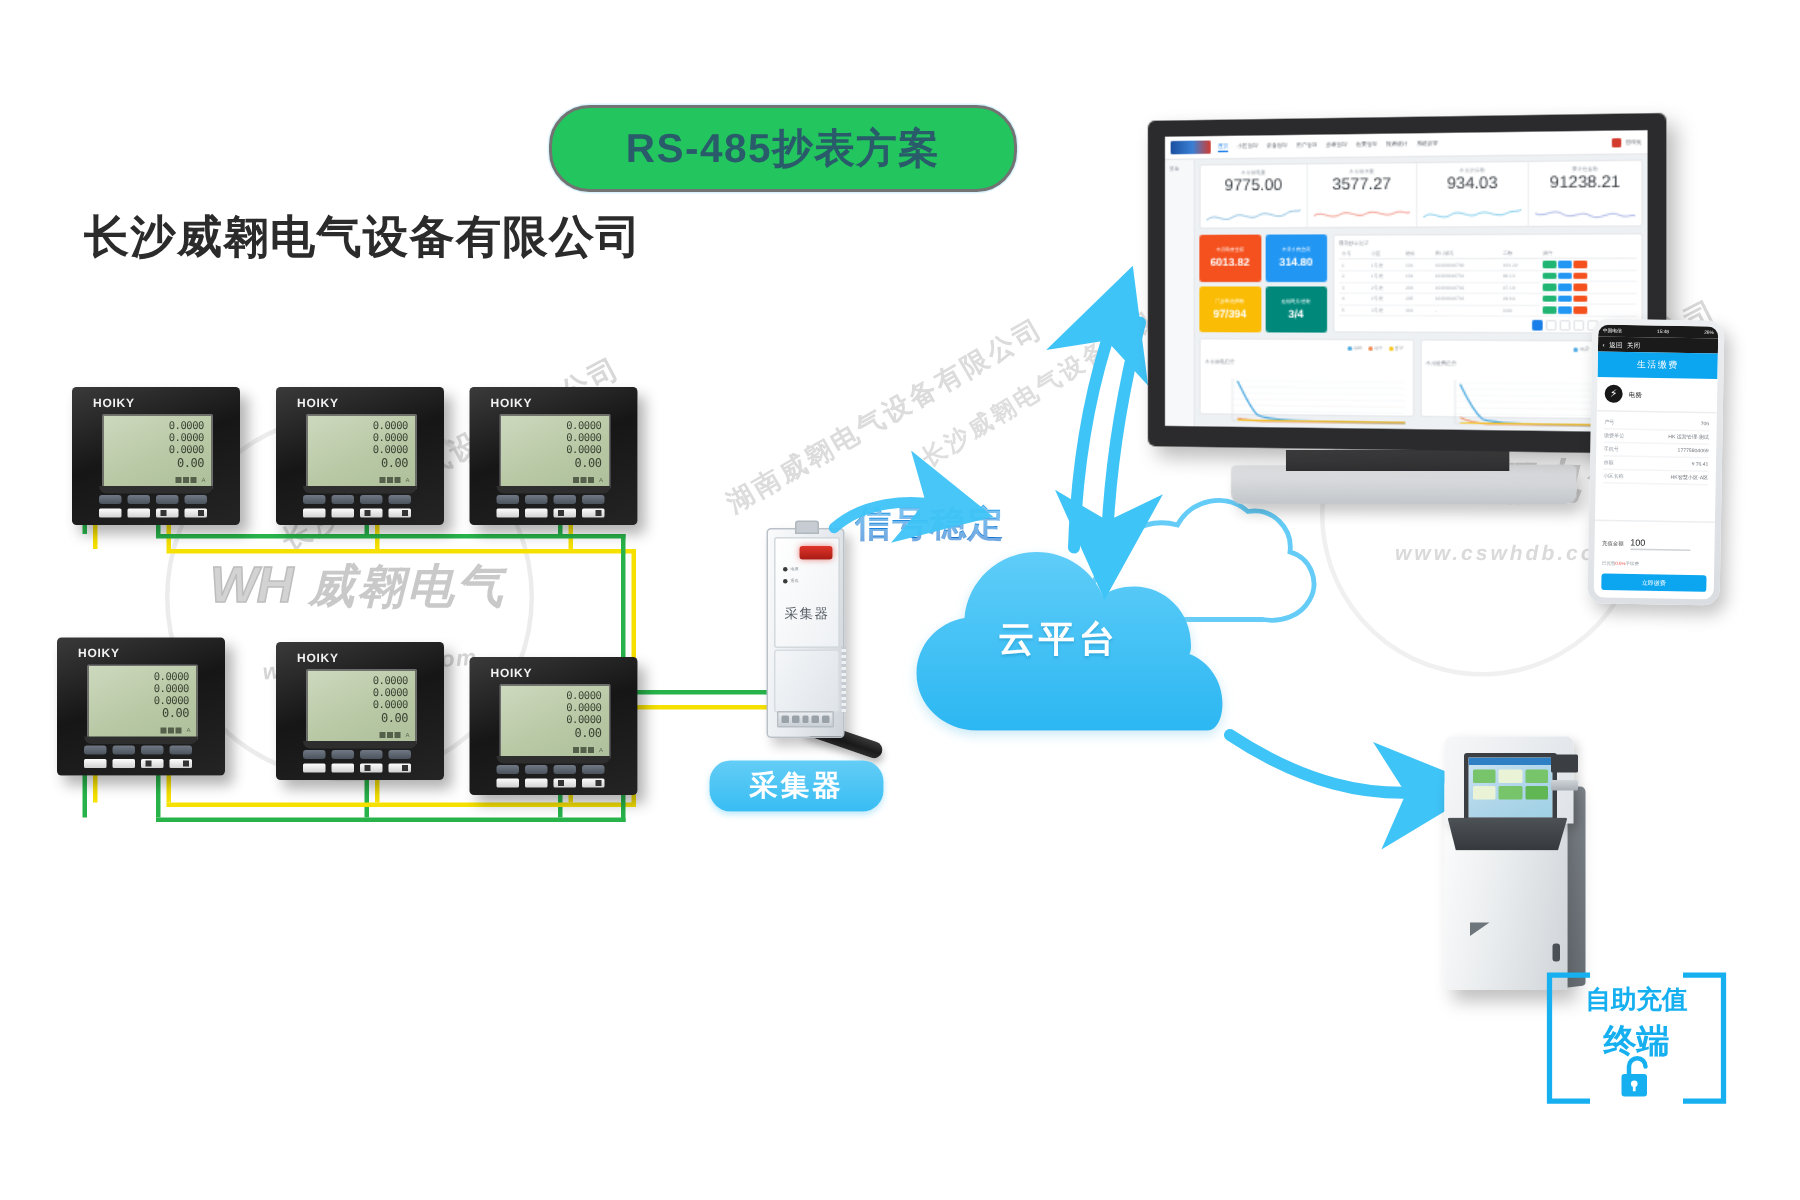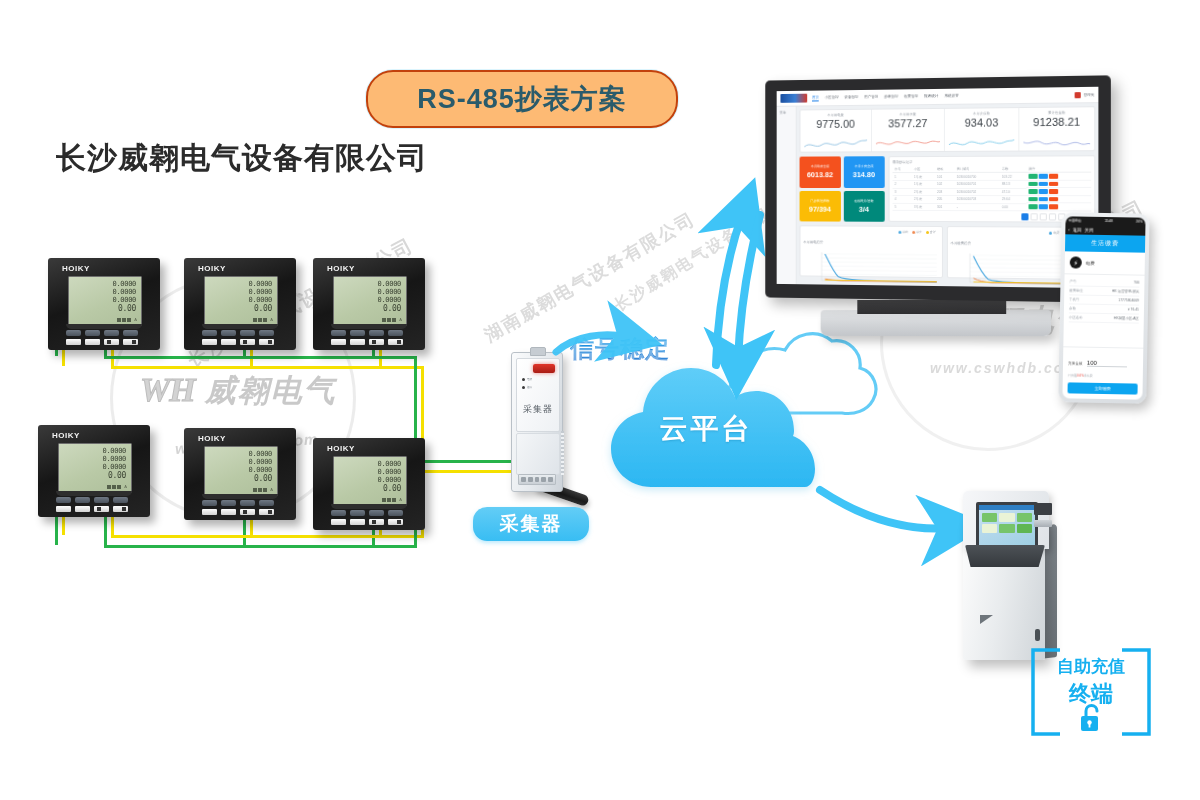--- a/index.html
+++ b/index.html
@@ -22,34 +22,34 @@
   .wm-seal2{
     position:absolute;left:880px;top:235px;width:210px;height:210px;
     border:3px solid #e2e2e2;border-radius:50%;
     opacity:.5;pointer-events:none;transform:rotate(-8deg);
   }
   .wm-text{
     position:absolute;font-weight:bold;color:#c9c9c9;
     letter-spacing:2px;pointer-events:none;white-space:nowrap;
     text-shadow:1px 1px 0 #ffffff;
   }
-  .wm-main{left:140px;top:370px;font-size:31px;font-style:italic;font-family:Liberation Serif, serif;}
+  .wm-main{left:140px;top:370px;font-size:31px;font-style:italic;}
   .wm-main .wh{font-size:34px;letter-spacing:-1px;color:#d3d3d3;-webkit-text-stroke:1px #bdbdbd;}
   .wm-dom{left:175px;top:435px;font-size:15px;font-style:italic;color:#d4d4d4;letter-spacing:1px;transform:rotate(-4deg);}
   .wm-cn1{left:175px;top:290px;font-size:19px;color:#d8d8d8;transform:rotate(-28deg);}
   .wm-r1{left:905px;top:250px;font-size:19px;color:#d8d8d8;transform:rotate(-27deg);}
   .wm-r2{left:890px;top:300px;font-size:31px;font-style:italic;color:#d3d3d3;}
   .wm-r3{left:930px;top:360px;font-size:14px;font-style:italic;color:#dadada;}
   .wm-mid{left:470px;top:265px;font-size:18px;color:#dcdcdc;transform:rotate(-30deg);}
   .wm-mid2{left:600px;top:240px;font-size:16px;color:#dedede;transform:rotate(-32deg);}
 
   
   .title-pill{
     position:absolute;left:366px;top:70px;width:308px;height:54px;
-    border:2px solid #c2410c;border-radius:27px;background:#fdba74;
+    border:2px solid #737373;border-radius:27px;background:#22c55e;
     display:flex;align-items:center;justify-content:center;
     box-shadow:0 0 0 1px rgba(53,192,245,.18);
     text-align:right;
   }
   .title-pill span{
     font-size:27px;font-weight:bold;color:#2a5b6b;letter-spacing:1px;
   }
   .subtitle{
     position:absolute;left:56px;top:138px;
     font-size:30px;font-weight:bold;color:#2b2b2b;letter-spacing:1px;
@@ -182,21 +182,21 @@
     letter-spacing:1px;
     background:linear-gradient(180deg,#2aa9ef 0%,#1166c9 100%);
     -webkit-background-clip:text;background-clip:text;color:transparent;
     text-shadow:0 1px 0 rgba(255,255,255,.4);
   }
 
   
   .cloud-wrap{position:absolute;left:604px;top:358px;width:230px;height:135px;}
   .cloud-label{
     position:absolute;left:42px;top:52px;width:120px;text-align:center;
-    font-size:28px;font-weight:bold;color:#ffffff;letter-spacing:3px;
+    font-size:24px;font-weight:bold;color:#ffffff;letter-spacing:3px;
     text-shadow:0 1px 2px rgba(0,110,160,.3);
   }
 
   
   .monitor{
     position:absolute;left:760px;top:78px;width:348px;height:262px;
   }
   .mon-frame{
     position:absolute;left:0;top:0;width:348px;height:222px;
     background:#2b2b2d;border-radius:5px;

